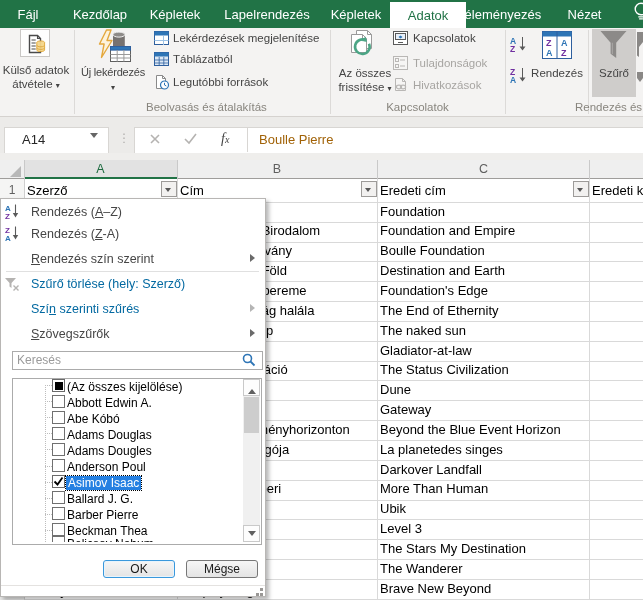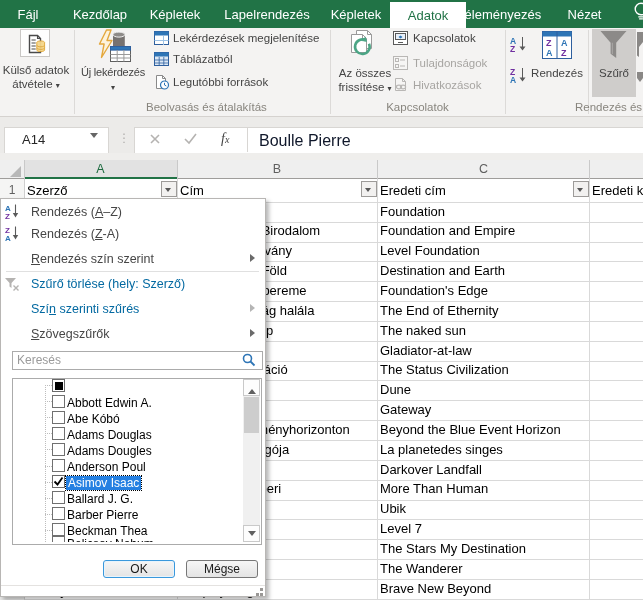--- a/index.html
+++ b/index.html
@@ -184,21 +184,21 @@
 <div class="a" style="left:118px;top:131px;color:#b0aeac;font-size:12px">⋮</div>
 <div class="wbox" style="left:134px;top:127px;width:509px;height:25px"></div>
 <div class="a" style="left:247px;top:127px;width:1px;height:25px;background:#d8d6d3"></div>
 <svg class="a" style="left:149px;top:133px" width="12" height="12" viewBox="0 0 12 12">
     <path d="M2 2l8 8M10 2l-8 8" stroke="#b5b3b1" stroke-width="1.6"></path>
   </svg>
 <svg class="a" style="left:184px;top:133px" width="13" height="12" viewBox="0 0 13 12">
     <path d="M1 6l4 4 7-9" stroke="#b5b3b1" stroke-width="1.6" fill="none"></path>
   </svg>
 <div class="a" style="left:221px;top:131px;font-family:'Liberation Serif',serif;font-style:italic;font-size:14px;color:#444">f<span style="font-size:10px">x</span></div>
-<div class="a" style="left:259px;top:132px;font-size:16px;color:#0f172a">Boulle Pierre</div>
+<div class="a" style="left:259px;top:132px;font-size:13px;color:#a16207">Boulle Pierre</div>
 
 <div class="a" style="left:0;top:153px;width:643px;height:7px;background:#efeeec"></div>
 <div class="a" id="hdrrow"></div>
 <div class="a" style="left:24px;top:160px;width:153px;height:16.9px;background:#e2e2e2;border-bottom:2.4px solid #217346"></div>
 <div class="chdr" style="left:24px;width:153px;color:#1e6b40">A</div>
 <div class="chdr" style="left:177px;width:200px">B</div>
 <div class="chdr" style="left:377px;width:213px">C</div>
 <div class="hv" style="left:24px"></div>
 <div class="hv" style="left:177px"></div>
 <div class="hv" style="left:377px"></div>
@@ -232,35 +232,35 @@
 <div class="cell" style="left:180px;top:360.3px">A Státus-civilizáció</div>
 <div class="cell" style="left:180px;top:419.9px">Túl a kék eseményhorizonton</div>
 <div class="cell" style="left:180px;top:439.7px">A majmok bolygója</div>
 <div class="cell" style="left:180px;top:479.4px">Több mint emberi</div>
 
 <div class="cell" style="left:27px;top:581.2px">Huxley Aldous</div>
 <div class="cell" style="left:180px;top:581.2px">Szép új világ</div>
 
 <div class="cell" style="left:380px;top:201.6px">Foundation</div>
 <div class="cell" style="left:380px;top:221.4px">Foundation and Empire</div>
-<div class="cell" style="left:380px;top:241.2px">Level Foundation</div>
+<div class="cell" style="left:380px;top:241.2px">Boulle Foundation</div>
 <div class="cell" style="left:380px;top:261.1px">Destination and Earth</div>
 <div class="cell" style="left:380px;top:280.9px">Foundation's Edge</div>
 <div class="cell" style="left:380px;top:300.8px">The End of Ethernity</div>
 <div class="cell" style="left:380px;top:320.6px">The naked sun</div>
 <div class="cell" style="left:380px;top:340.5px">Gladiator-at-law</div>
 <div class="cell" style="left:380px;top:360.3px">The Status Civilization</div>
 <div class="cell" style="left:380px;top:380.2px">Dune</div>
 <div class="cell" style="left:380px;top:400px">Gateway</div>
 <div class="cell" style="left:380px;top:419.9px">Beyond the Blue Event Horizon</div>
 <div class="cell" style="left:380px;top:439.7px">La planetedes singes</div>
 <div class="cell" style="left:380px;top:459.6px">Darkover Landfall</div>
 <div class="cell" style="left:380px;top:479.4px">More Than Human</div>
 <div class="cell" style="left:380px;top:499.3px">Ubik</div>
-<div class="cell" style="left:380px;top:519.1px">Level 7</div>
+<div class="cell" style="left:380px;top:519.1px">Level 3</div>
 <div class="cell" style="left:380px;top:539px">The Stars My Destination</div>
 <div class="cell" style="left:380px;top:558.8px">The Wanderer</div>
 <div class="cell" style="left:380px;top:578.7px">Brave New Beyond</div>
 
 <div class="a" id="menu"></div>
 <svg class="a" style="left:4px;top:203px" width="16" height="16" viewBox="0 0 16 16">
     <text x="1" y="7.5" font-size="8" font-weight="bold" fill="#2e75b6" font-family="Liberation Sans">A</text>
     <text x="1" y="15.5" font-size="8" font-weight="bold" fill="#7030a0" font-family="Liberation Sans">Z</text>
     <path d="M11.5 1.5v10" stroke="#5a5a5a" stroke-width="1.1"></path>
     <path d="M8.8 10l2.7 4.5 2.7-4.5z" fill="#5a5a5a"></path>
@@ -292,20 +292,21 @@
     <path d="M8.5 8.5l4 4" stroke="#2e75b6" stroke-width="1.8"></path>
   </svg>
 <div class="a" id="list"></div>
 
 <div class="a" style="left:13px;top:379px;width:230px;height:163px;overflow:hidden">
 <div style="position:absolute;left:32px;top:6px;width:1px;height:157px;border-left:1px dotted #bdbdbd"></div>
 <div class="stub" style="top:6px"></div>
 <div class="cb" style="top:0px;left:39px;border-color:#6a6a6a">
       <div style="position:absolute;left:1.5px;top:1.5px;width:8px;height:8px;background:#000"></div>
     </div>
+<div class="li" style="top:0.5px;left:54px">(Az összes kijelölése)</div>
 <div class="stub" style="top:22.1px"></div>
 <div class="cb" style="top:16px;left:39px"></div>
 <div class="li" style="top:16.6px;left:54px">Abbott Edwin A.</div>
 <div class="stub" style="top:38.2px"></div>
 <div class="cb" style="top:32px;left:39px"></div>
 <div class="li" style="top:32.7px;left:54px">Abe Kóbó</div>
 <div class="stub" style="top:54.3px"></div>
 <div class="cb" style="top:48px;left:39px"></div>
 <div class="li" style="top:48.8px;left:54px">Adams Douglas</div>
 <div class="stub" style="top:70.4px"></div>

